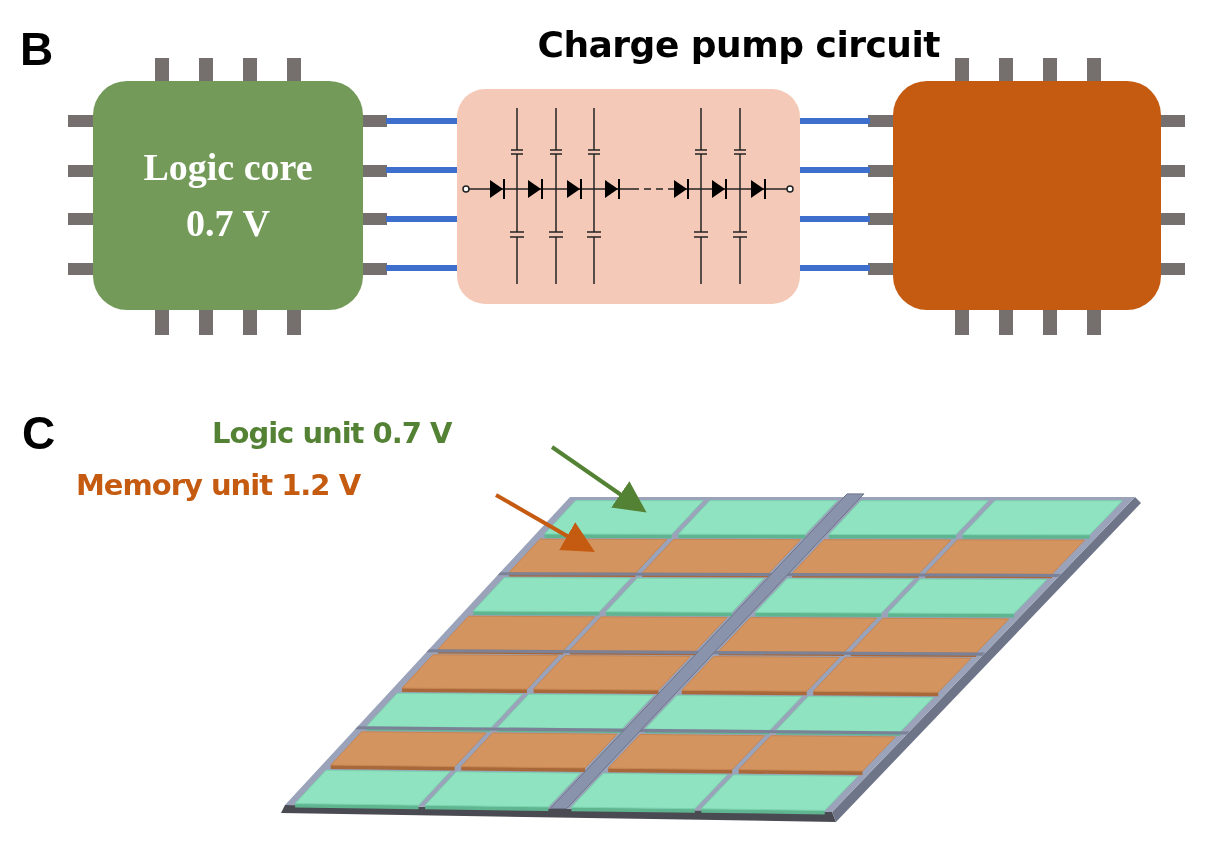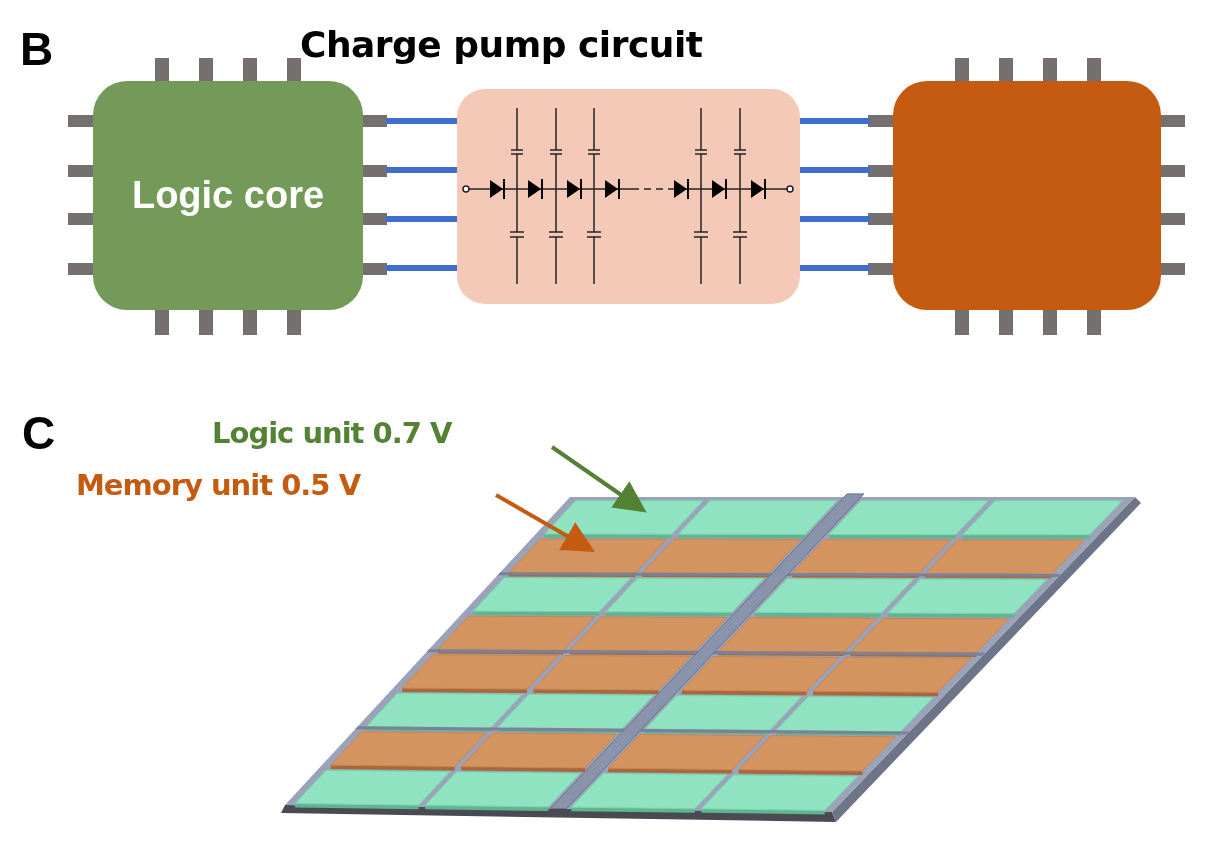--- a/index.html
+++ b/index.html
@@ -1,23 +1,23 @@
 <!DOCTYPE html>
 <html><head>
   <meta charset="utf-8">
   <style>
     html, body { margin: 0; padding: 0; background: #ffffff; }
     body { width: 1212px; height: 852px; position: relative; overflow: hidden;
            font-family: "Liberation Sans", "DejaVu Sans", sans-serif; }
     .panel-label { position: absolute; font-weight: bold; font-size: 46px; color: #000; line-height: 1; }
     #label-b { left: 20px; top: 26px; }
     #label-c { left: 22px; top: 410px; }
-    .title { position: absolute; left: 300px; top: 24px; width: 640px; text-align: left;
+    .title { position: absolute; left: 300px; top: 24px; width: 640px; text-align: right;
              font-family: "DejaVu Sans", sans-serif; font-weight: bold; font-size: 36px; color: #000; letter-spacing: -0.5px; }
-    .chip { position: absolute; border-radius: 34px; color: #fff; font-family: Liberation Sans, sans-serif;
+    .chip { position: absolute; border-radius: 34px; color: #fff; font-family: Liberation Serif, serif;
             font-weight: bold; font-size: 38px; display: flex; flex-direction: column; align-items: center;
             justify-content: center; line-height: 1.45; text-align: center; }
     #chip-logic { left: 93px; top: 81px; width: 270px; height: 229px; background: #739a59; }
     #chip-memory { left: 893px; top: 81px; width: 268px; height: 229px; background: #c55a11; }
     .pin { position: absolute; background: #756f6d; }
     .cp-box { position: absolute; left: 457px; top: 89px; width: 343px; height: 215px; background: #f5c9b7; border-radius: 28px; }
     .wire { position: absolute; height: 6px; background: #3f6fcd; }
     .label-c-text { position: absolute; font-family: "DejaVu Sans", sans-serif; font-weight: bold; font-size: 29px; letter-spacing: -1px; white-space: nowrap; }
     #logic-unit-label { left: 212px; top: 416px; color: #548235; }
     #memory-unit-label { left: 76px; top: 468px; color: #c55a11; }
@@ -69,20 +69,21 @@
     <div class="wire" style="left:386px;top:167px;width:72px;background:#3f6fcd"></div>
     <div class="wire" style="left:800px;top:167px;width:70px;background:#3f6fcd"></div>
     <div class="wire" style="left:386px;top:216px;width:72px;background:#3f6fcd"></div>
     <div class="wire" style="left:800px;top:216px;width:70px;background:#3f6fcd"></div>
     <div class="wire" style="left:386px;top:265px;width:72px;background:#3f6fcd"></div>
     <div class="wire" style="left:800px;top:265px;width:70px;background:#3f6fcd"></div>
   </div>
 
 <div class="chip" id="chip-logic">
   <span>Logic core</span>
+  <span>0.7 V</span>
 </div>
 
 <div class="cp-box"></div>
 
 <div class="chip" id="chip-memory">
 </div>
 
 <svg id="circuit" width="1212" height="852">
     <circle cx="466" cy="189" r="3" fill="#fff" stroke="#222" stroke-width="1.5"></circle>
     <circle cx="790" cy="189" r="3" fill="#fff" stroke="#222" stroke-width="1.5"></circle>
@@ -208,21 +209,21 @@
     <polygon points="326.0,770.3 449.8,771.7 418.5,805.2 295.1,803.6" fill="#8fe3c0" stroke="#7ad4ae" stroke-width="1" stroke-linejoin="round"></polygon>
     <polygon points="425.1,805.3 548.4,806.9 548.4,810.9 425.1,809.3" fill="#5fb58f"></polygon>
     <polygon points="456.4,771.8 580.2,773.2 548.4,806.9 425.1,805.3" fill="#8fe3c0" stroke="#7ad4ae" stroke-width="1" stroke-linejoin="round"></polygon>
     <polygon points="571.4,807.2 694.8,808.7 694.8,812.7 571.4,811.2" fill="#5fb58f"></polygon>
     <polygon points="603.3,773.4 727.1,774.8 694.8,808.7 571.4,807.2" fill="#8fe3c0" stroke="#7ad4ae" stroke-width="1" stroke-linejoin="round"></polygon>
     <polygon points="701.3,808.8 824.7,810.4 824.7,814.4 701.3,812.8" fill="#5fb58f"></polygon>
     <polygon points="733.6,774.9 857.5,776.3 824.7,810.4 701.3,808.8" fill="#8fe3c0" stroke="#7ad4ae" stroke-width="1" stroke-linejoin="round"></polygon>
     <polygon points="847.0,493.9 863.9,493.9 566.7,808.6 550.3,808.4" fill="#8a93ac" stroke="#6c7389" stroke-width="1"></polygon>
   </svg>
 <div class="label-c-text" id="logic-unit-label">Logic unit 0.7 V</div>
-<div class="label-c-text" id="memory-unit-label">Memory unit 0.5 V</div>
+<div class="label-c-text" id="memory-unit-label">Memory unit 1.2 V</div>
 <svg id="arrows-svg" width="1212" height="852">
     <defs>
       <marker id="ah-g" markerWidth="8" markerHeight="8" refX="6" refY="4" orient="auto" markerUnits="strokeWidth">
         <path d="M0,0 L8,4 L0,8 Z" fill="#548235"></path>
       </marker>
       <marker id="ah-o" markerWidth="8" markerHeight="8" refX="6" refY="4" orient="auto" markerUnits="strokeWidth">
         <path d="M0,0 L8,4 L0,8 Z" fill="#c55a11"></path>
       </marker>
     </defs>
     <line x1="552" y1="447" x2="640" y2="508" stroke="#548235" stroke-width="4" marker-end="url(#ah-g)"></line>

